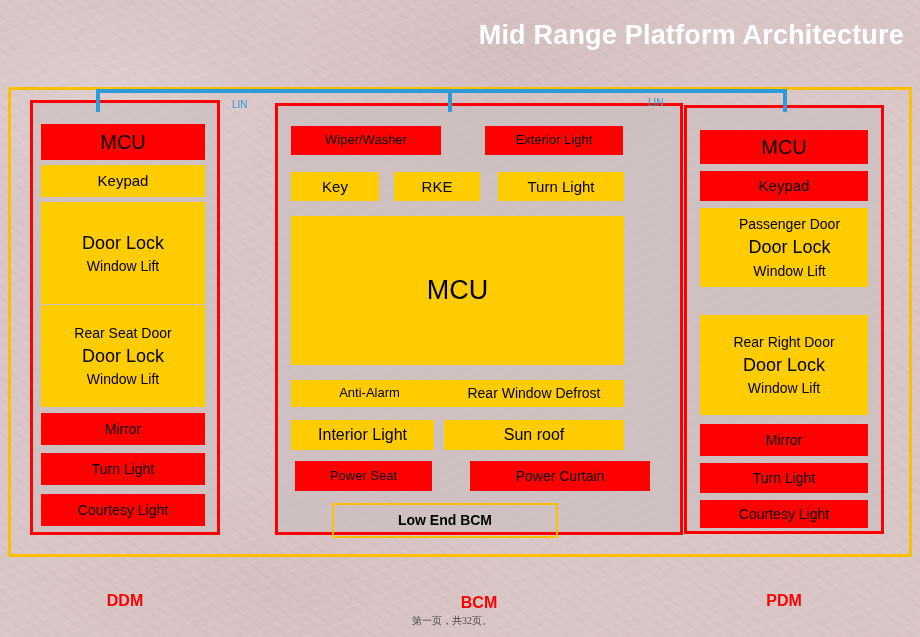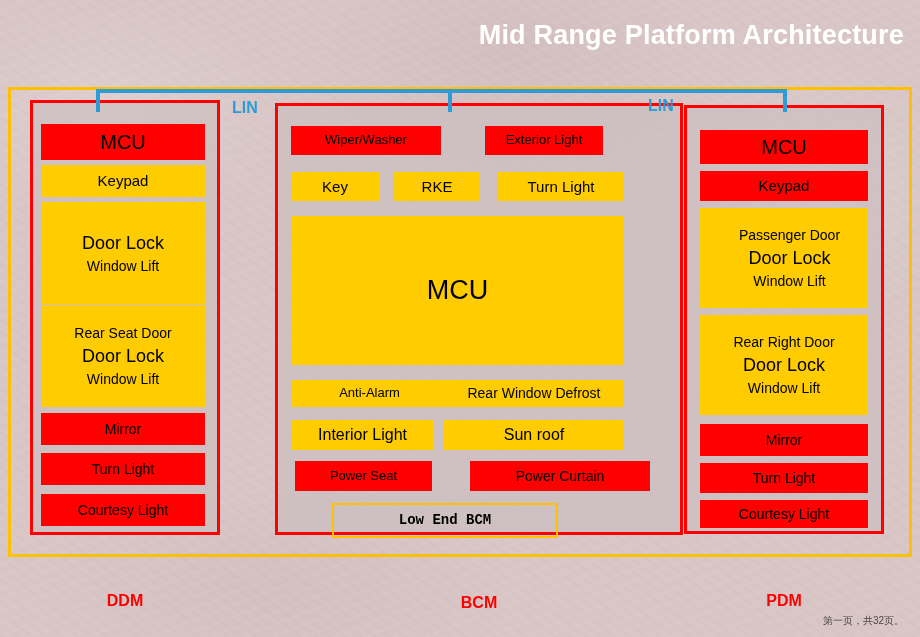--- a/index.html
+++ b/index.html
@@ -61,22 +61,22 @@
     z-index: 3;
   }
   .lin-stub {
     position: absolute;
     width: 4px;
     background: #2e9bd6;
     z-index: 3;
   }
   .lin-label {
     position: absolute;
-    font-size: 16px;
-    font-weight: bold;
+    font-size: 10px;
+    font-weight: normal;
     color: #2e9bd6;
     z-index: 4;
   }
 
   
   .module {
     position: absolute;
     border: 3px solid #ff0000;
     background: rgba(198,188,189,0.55);
     z-index: 2;
@@ -107,33 +107,33 @@
   .cell.yellow { background: #ffcc00; }
 
   .cell .line { display: block; width: 100%; text-align: center; }
 
   
   .cell.outline {
     background: transparent;
     border: 2px solid #ffc000;
     font-weight: bold;
     z-index: 6;
-    font-family: Liberation Mono, monospace;
   }
 
   
   .footer {
     position: absolute;
     left: 0;
     right: 16px;
     top: 614px;
-    text-align: right;
+    text-align: center;
     font-size: 10px;
     color: #4d4646;
     z-index: 4;
+    font-family: Liberation Serif, serif;
   }
 </style>
 </head>
 <body>
 
 <div class="bg-texture"></div>
 
 <div class="slide">
 
   <div class="title">Mid Range Platform Architecture</div>
@@ -178,21 +178,21 @@
       </div>
       <div class="cell red" style="left: 41px; top: 453px; width: 164px; height: 32px; font-size: 14px;">
         <span class="line">Turn Light</span>
       </div>
       <div class="cell red" style="left: 41px; top: 494px; width: 164px; height: 32px; font-size: 14px;">
         <span class="line">Courtesy Light</span>
       </div>
       <div class="cell red" style="left: 291px; top: 126px; width: 150px; height: 29px; font-size: 13px;">
         <span class="line">Wiper/Washer</span>
       </div>
-      <div class="cell red" style="left: 485px; top: 126px; width: 118px; height: 29px; font-size: 13px;">
+      <div class="cell red" style="left: 485px; top: 126px; width: 138px; height: 29px; font-size: 13px;">
         <span class="line">Exterior Light</span>
       </div>
       <div class="cell yellow" style="left: 291px; top: 172px; width: 88px; height: 29px; font-size: 15px;">
         <span class="line">Key</span>
       </div>
       <div class="cell yellow" style="left: 394px; top: 172px; width: 86px; height: 29px; font-size: 15px;">
         <span class="line">RKE</span>
       </div>
       <div class="cell yellow" style="left: 498px; top: 172px; width: 126px; height: 29px; font-size: 15px;">
         <span class="line">Turn Light</span>
@@ -220,21 +220,21 @@
       </div>
       <div class="cell outline" style="left: 332px; top: 503px; width: 226px; height: 35px; font-size: 14px;">
         <span class="line">Low End BCM</span>
       </div>
       <div class="cell red" style="left: 700px; top: 130px; width: 168px; height: 34px; font-size: 20px;">
         <span class="line">MCU</span>
       </div>
       <div class="cell red" style="left: 700px; top: 171px; width: 168px; height: 30px; font-size: 15px;">
         <span class="line">Keypad</span>
       </div>
-      <div class="cell yellow" style="left: 700px; top: 208px; width: 168px; height: 100px; font-size: 14px; padding-left: 11px;">
+      <div class="cell yellow" style="left: 700px; top: 208px; width: 168px; height: 79px; font-size: 14px; padding-left: 11px;">
         <span class="line">Passenger Door</span>
         <span class="line" style="font-size: 18px;">Door Lock</span>
         <span class="line">Window Lift</span>
       </div>
       <div class="cell yellow" style="left: 700px; top: 315px; width: 168px; height: 100px; font-size: 14px;">
         <span class="line">Rear Right Door</span>
         <span class="line" style="font-size: 18px;">Door Lock</span>
         <span class="line">Window Lift</span>
       </div>
       <div class="cell red" style="left: 700px; top: 424px; width: 168px; height: 32px; font-size: 14px;">

